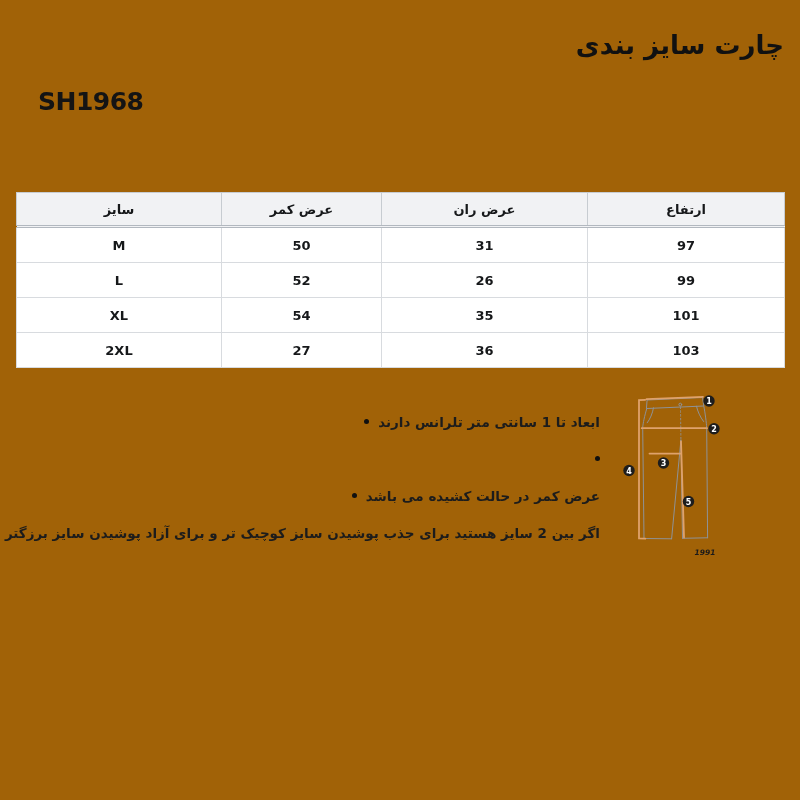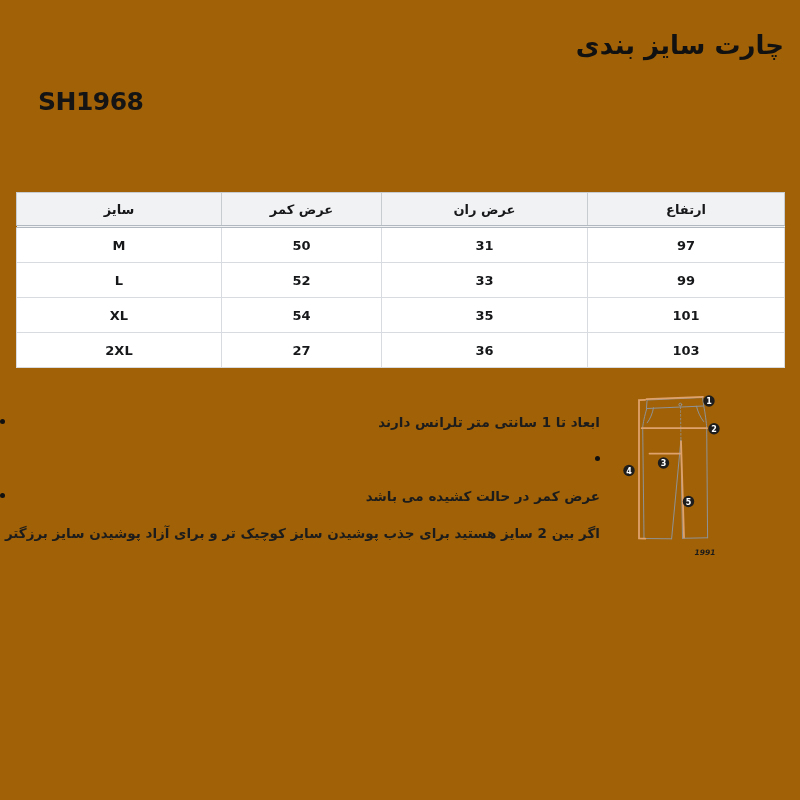--- a/index.html
+++ b/index.html
@@ -26,21 +26,21 @@
     font-size:13px; font-weight:bold; color:#16181a; text-align:center;
   }
   .size-table td {
     height:32px; border:1px solid #d8dbdf;
     font-size:13px; font-weight:bold; color:#16181a; text-align:center;
     background:#ffffff;
   }
 
   .notes { position:absolute; top:411px; right:200px; width:600px; }
   .note {
-    direction:rtl; display:flex; align-items:center; justify-content:space-between;
+    direction:rtl; display:flex; align-items:center; justify-content:flex-start;
     gap:9px; height:21px; margin-bottom:16px;
     font-size:13.5px; font-weight:bold; color:#1c1c1c; white-space:nowrap;
   }
   .note .dot { width:5px; height:5px; border-radius:50%; background:#101010; flex:0 0 auto; }
 
   .diagram { position:absolute; top:383px; left:618px; width:172px; height:182px; }
   .pants { fill:none; stroke:#8f9296; stroke-width:1; stroke-linecap:round; stroke-linejoin:round; }
   .dotted { stroke-dasharray:1.6,2.2; stroke-width:0.9; }
   .meas { fill:none; stroke:#dfa26c; stroke-width:1.8; stroke-linecap:round; }
   .marker circle { fill:#1d1d1d; }
@@ -73,21 +73,21 @@
     <tbody>
       <tr>
         <td>M</td>
         <td>50</td>
         <td>31</td>
         <td>97</td>
       </tr>
       <tr>
         <td>L</td>
         <td>52</td>
-        <td>33</td>
+        <td>26</td>
         <td>99</td>
       </tr>
       <tr>
         <td>XL</td>
         <td>54</td>
         <td>35</td>
         <td>101</td>
       </tr>
       <tr>
         <td>2XL</td>

